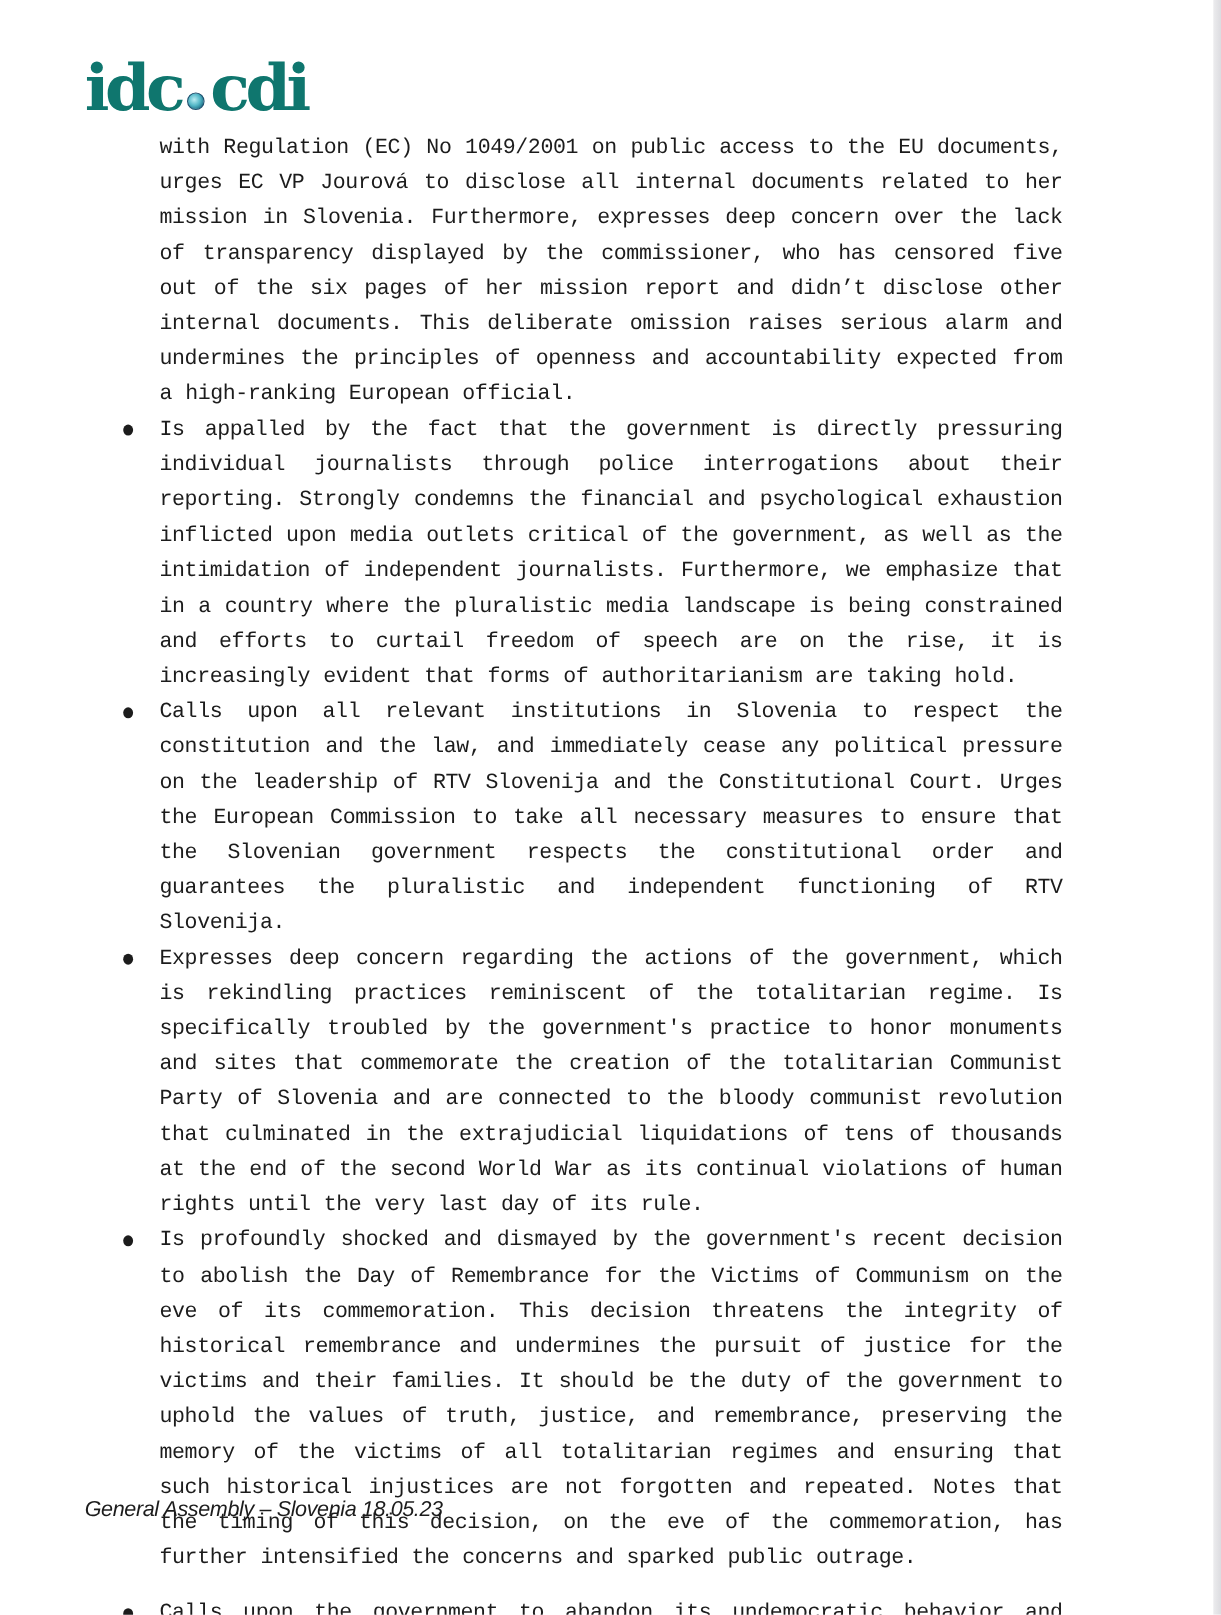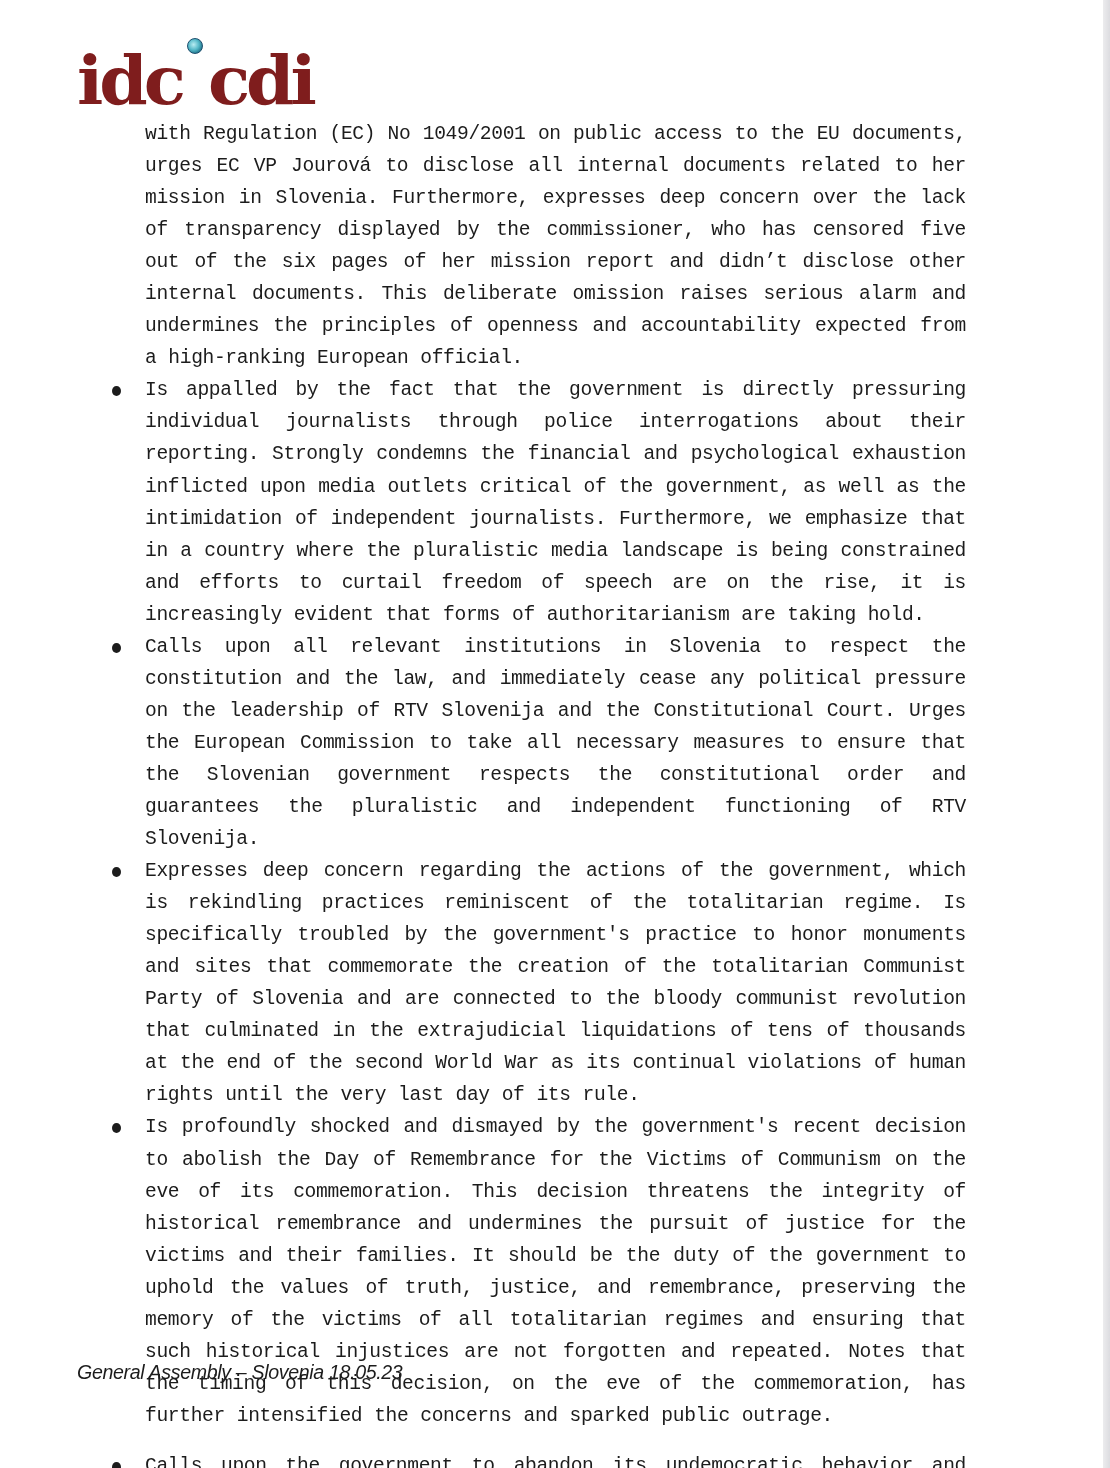--- a/index.html
+++ b/index.html
@@ -22,25 +22,25 @@
       width: 7px;
       height: 1468px;
       background: linear-gradient(to right, #ececee, #dcdce0);
     }
     .logo {
       position: absolute;
       left: 78px;
       top: 38px;
       height: 84px;
       display: flex;
-      align-items: flex-start;
+      align-items: flex-end;
       font-family: "DejaVu Serif", "Liberation Serif", serif;
       font-weight: bold;
-      color: #7f1d1d;
-      font-size: 68px;
+      color: #0f766e;
+      font-size: 58px;
       line-height: 84px;
       letter-spacing: -4px;
     }
     .logo .word {
       display: inline-block;
       transform: scaleX(1.02);
     }
     .logo .dot {
       display: inline-block;
       width: 14px;

